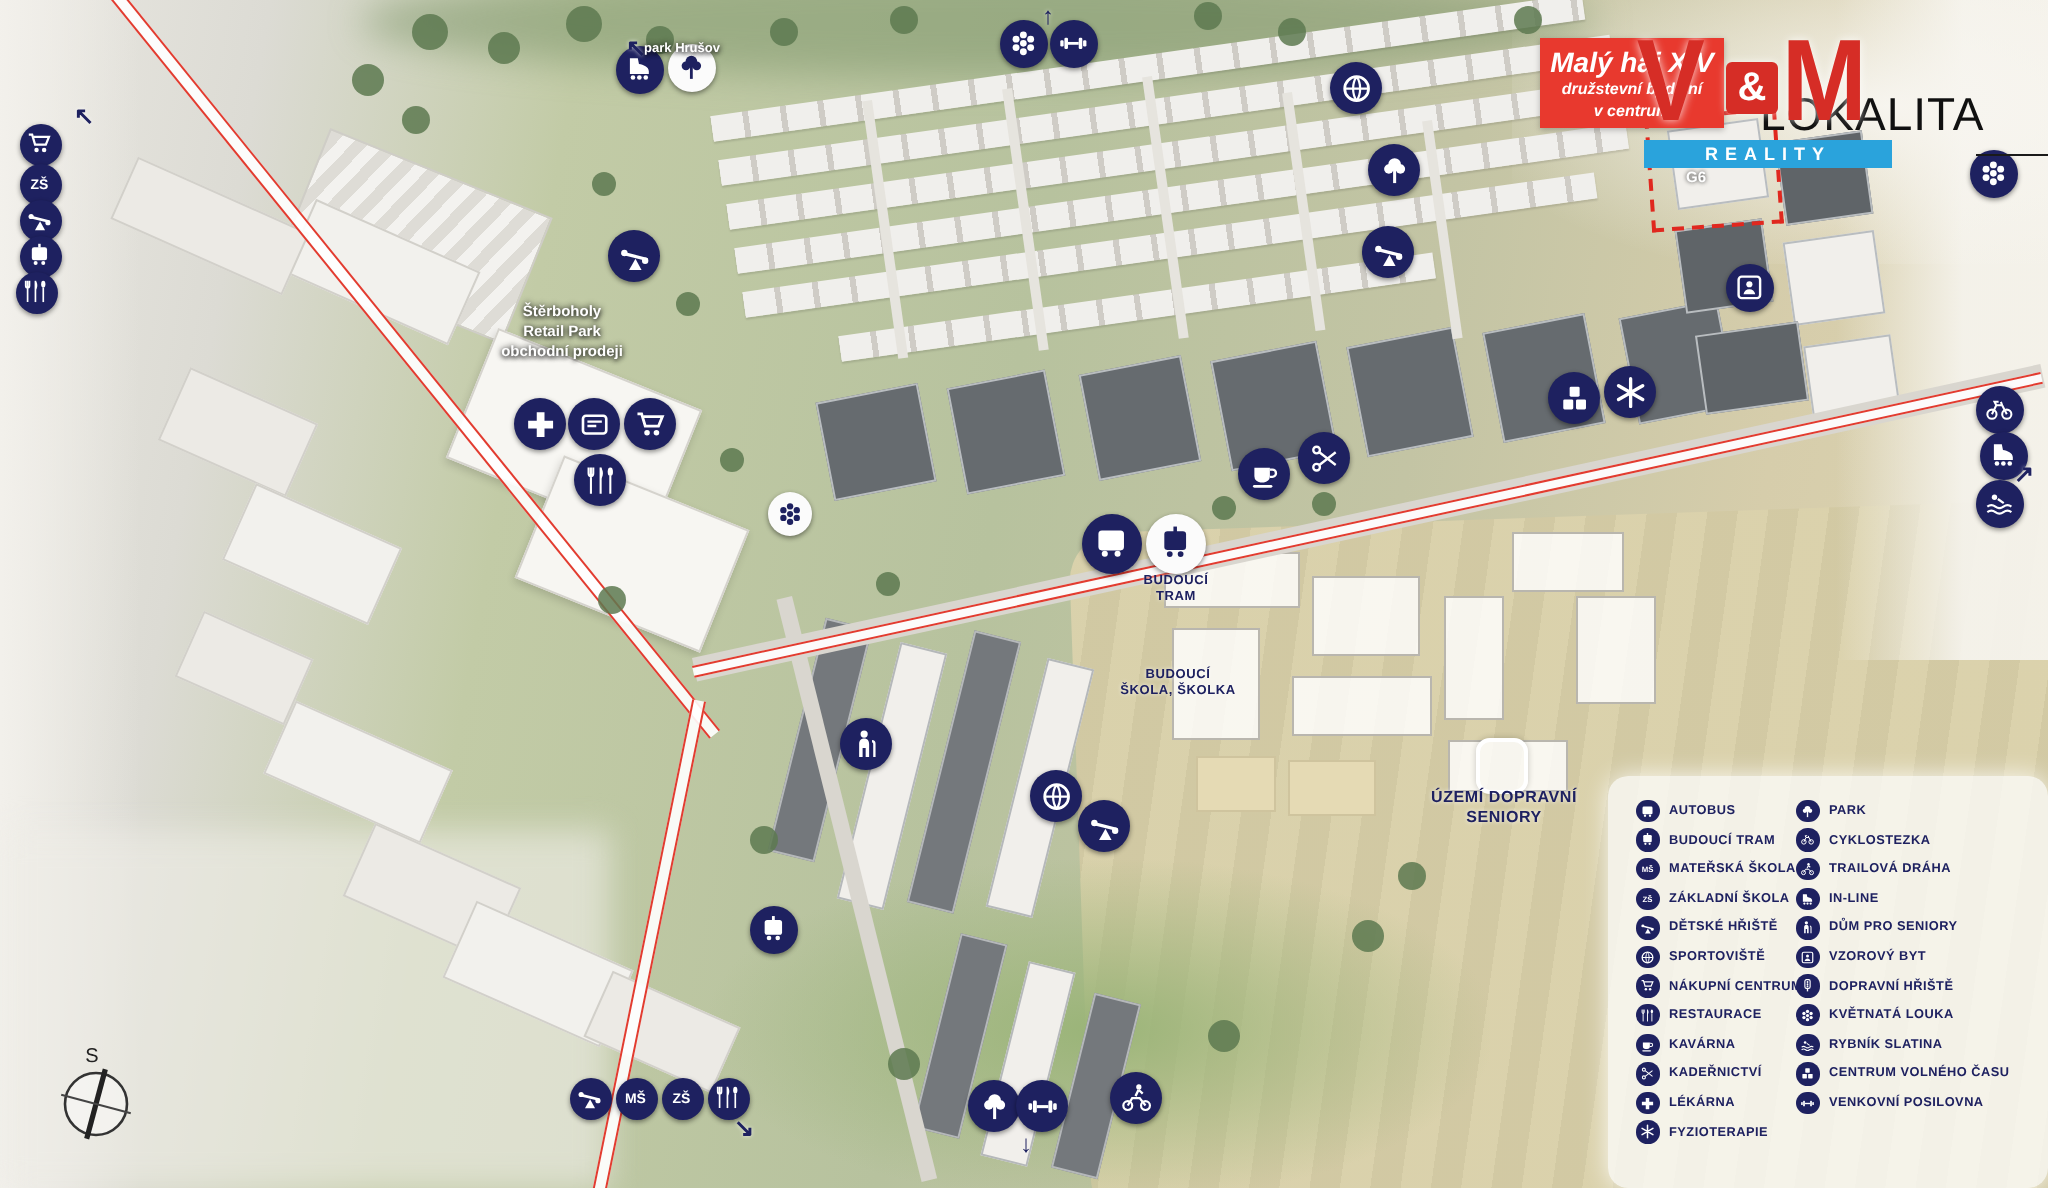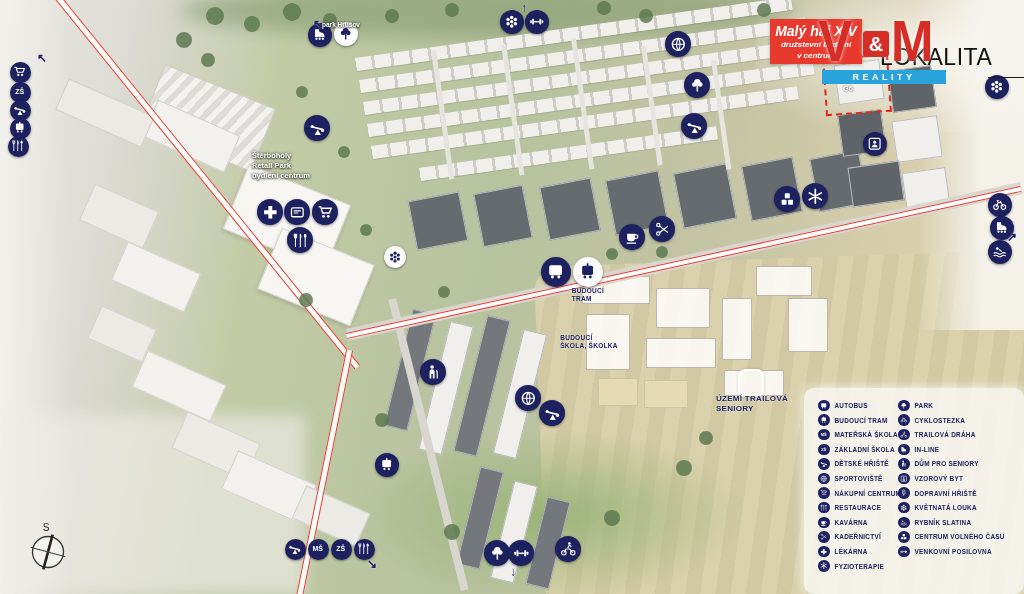--- a/index.html
+++ b/index.html
@@ -29,21 +29,21 @@
            border-top:1.6px solid #e23c30;border-bottom:1.6px solid #e23c30;}
   
   .mic{position:absolute;border-radius:50%;display:flex;align-items:center;justify-content:center;
        box-shadow:0 1px 2.5px rgba(0,0,0,.45);z-index:40;}
   .mic.navy{background:#1e2160;color:#fff;}
   .mic.white{background:#fbfbfb;color:#1e2160;}
   .mic svg{width:64%;height:64%;fill:currentColor;}
   .arr{position:absolute;color:#1e2160;font-weight:700;font-size:12px;transform:translate(-50%,-50%);z-index:40;
        text-shadow:0 0 2px rgba(255,255,255,.7);}
   
-  .lbl{position:absolute;text-align:left;transform:translateX(-50%);font-weight:700;line-height:1.3;white-space:nowrap;z-index:41;}
+  .lbl{position:absolute;text-align:center;transform:translateX(-50%);font-weight:700;line-height:1.3;white-space:nowrap;z-index:41;}
   .lbl.white{color:#fff;text-shadow:0 0 3px rgba(30,30,30,.95),0 1px 2px rgba(0,0,0,.7);}
   .lbl.navy{color:#1e2160;text-shadow:0 0 2px rgba(255,255,255,.85);letter-spacing:.3px;}
   .future-marker{left:738px;top:369px;width:22px;height:24px;border:2.5px solid #fff;border-radius:7px;z-index:41;
                  box-shadow:0 0 3px rgba(0,0,0,.2);}
   
   .hlbox{left:824px;top:56px;width:62px;height:54px;border:2px dashed #e0281f;transform:rotate(-4deg);z-index:30;}
   .hl-label{left:843px;top:84px;color:#fff;font-size:7.5px;font-weight:700;z-index:31;text-shadow:0 0 2px rgba(0,0,0,.8);}
   
   .promo{left:770px;top:19px;width:88px;background:#e8392e;color:#fff;z-index:56;padding:3px 2px;
          text-align:center;font-style:italic;font-weight:700;line-height:1.3;box-shadow:0 1px 3px rgba(0,0,0,.25);}
@@ -520,32 +520,32 @@
       <div class="arr" style="left: 372px; top: 564px;">↘</div>
       <div class="arr" style="left: 513px; top: 572px;">↓</div>
     </div>
   <div id="labels">
       <div class="lbl white" style="left: 341px; top: 21px; font-size: 6.5px;">
         <div>park Hrušov</div>
       </div>
       <div class="lbl white" style="left: 281px; top: 151px; font-size: 7.5px;">
         <div>Štěrboholy</div>
         <div>Retail Park</div>
-        <div>bydlení centrum</div>
+        <div>obchodní prodeji</div>
       </div>
       <div class="lbl navy" style="left: 588px; top: 287px; font-size: 6.5px;">
         <div>BUDOUCÍ</div>
         <div>TRAM</div>
       </div>
       <div class="lbl navy" style="left: 589px; top: 334px; font-size: 6.5px;">
         <div>BUDOUCÍ</div>
         <div>ŠKOLA, ŠKOLKA</div>
       </div>
       <div class="lbl navy" style="left: 752px; top: 394px; font-size: 8px;">
-        <div>ÚZEMÍ TRAILOVÁ</div>
+        <div>ÚZEMÍ DOPRAVNÍ</div>
         <div>SENIORY</div>
       </div>
     </div>
 
   <svg class="abs compass" width="48" height="56" viewBox="0 0 48 56">
     <text x="22" y="11" font-size="10" fill="#222" text-anchor="middle">S</text>
     <circle cx="24" cy="32" r="15.5" fill="rgba(255,255,255,.45)" stroke="#333" stroke-width="1.3"></circle>
     <g transform="rotate(15 24 32)">
       <line x1="24" y1="14" x2="24" y2="50" stroke="#222" stroke-width="2.6"></line>
       <line x1="6" y1="32" x2="42" y2="32" stroke="#444" stroke-width="1"></line>

